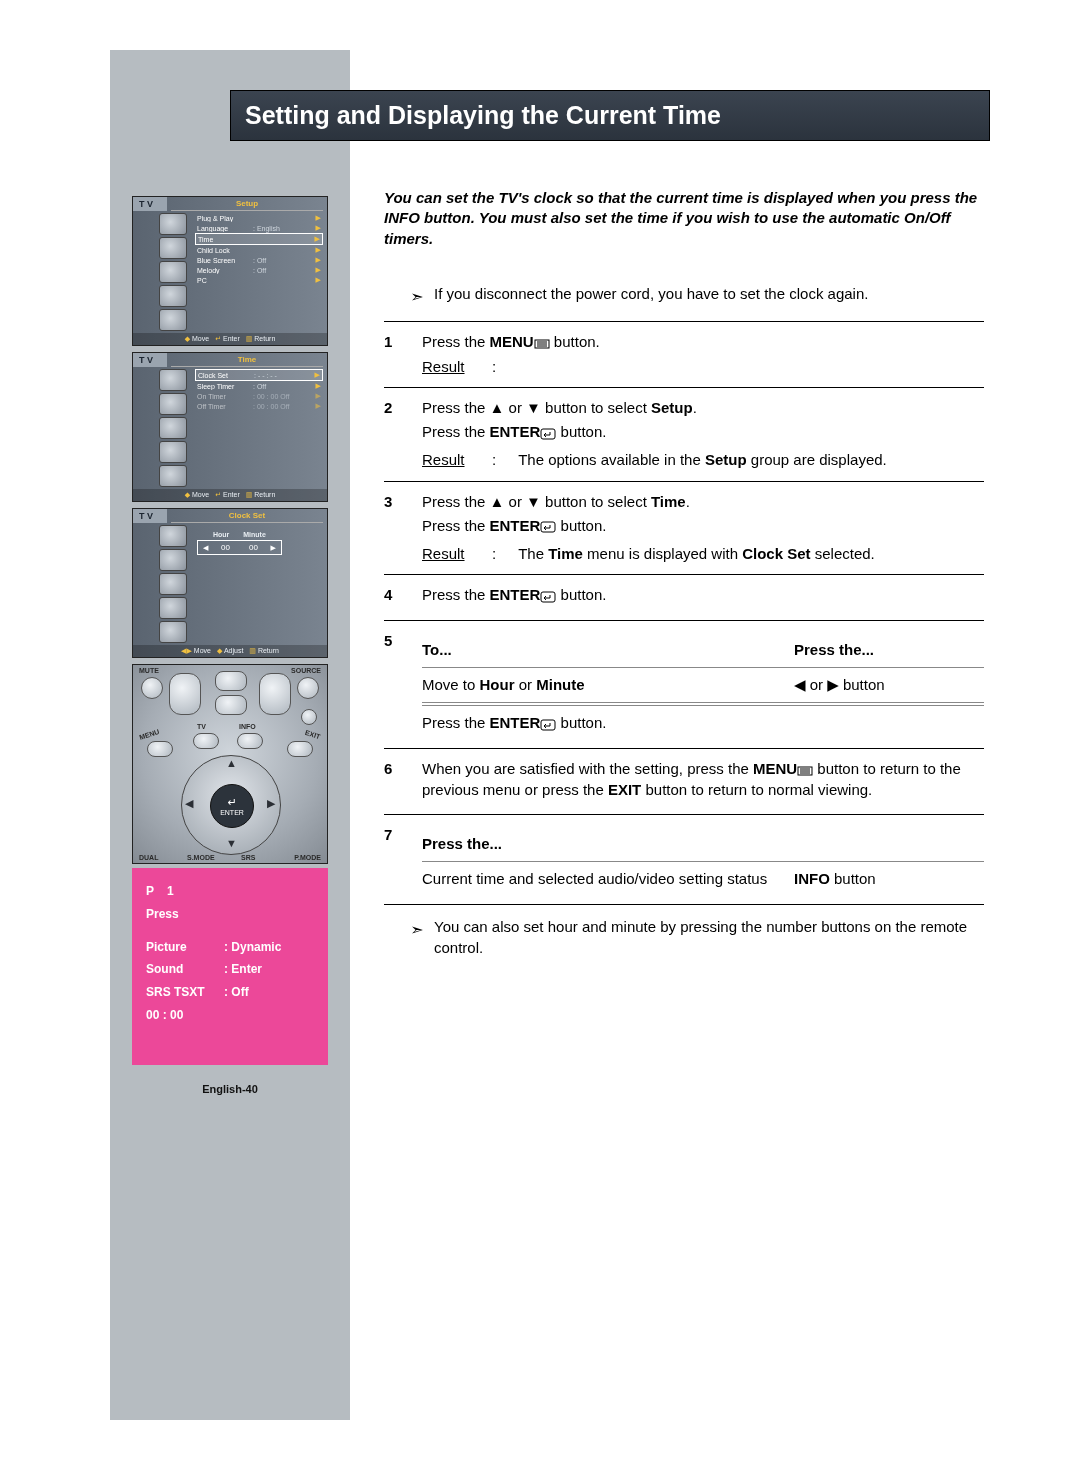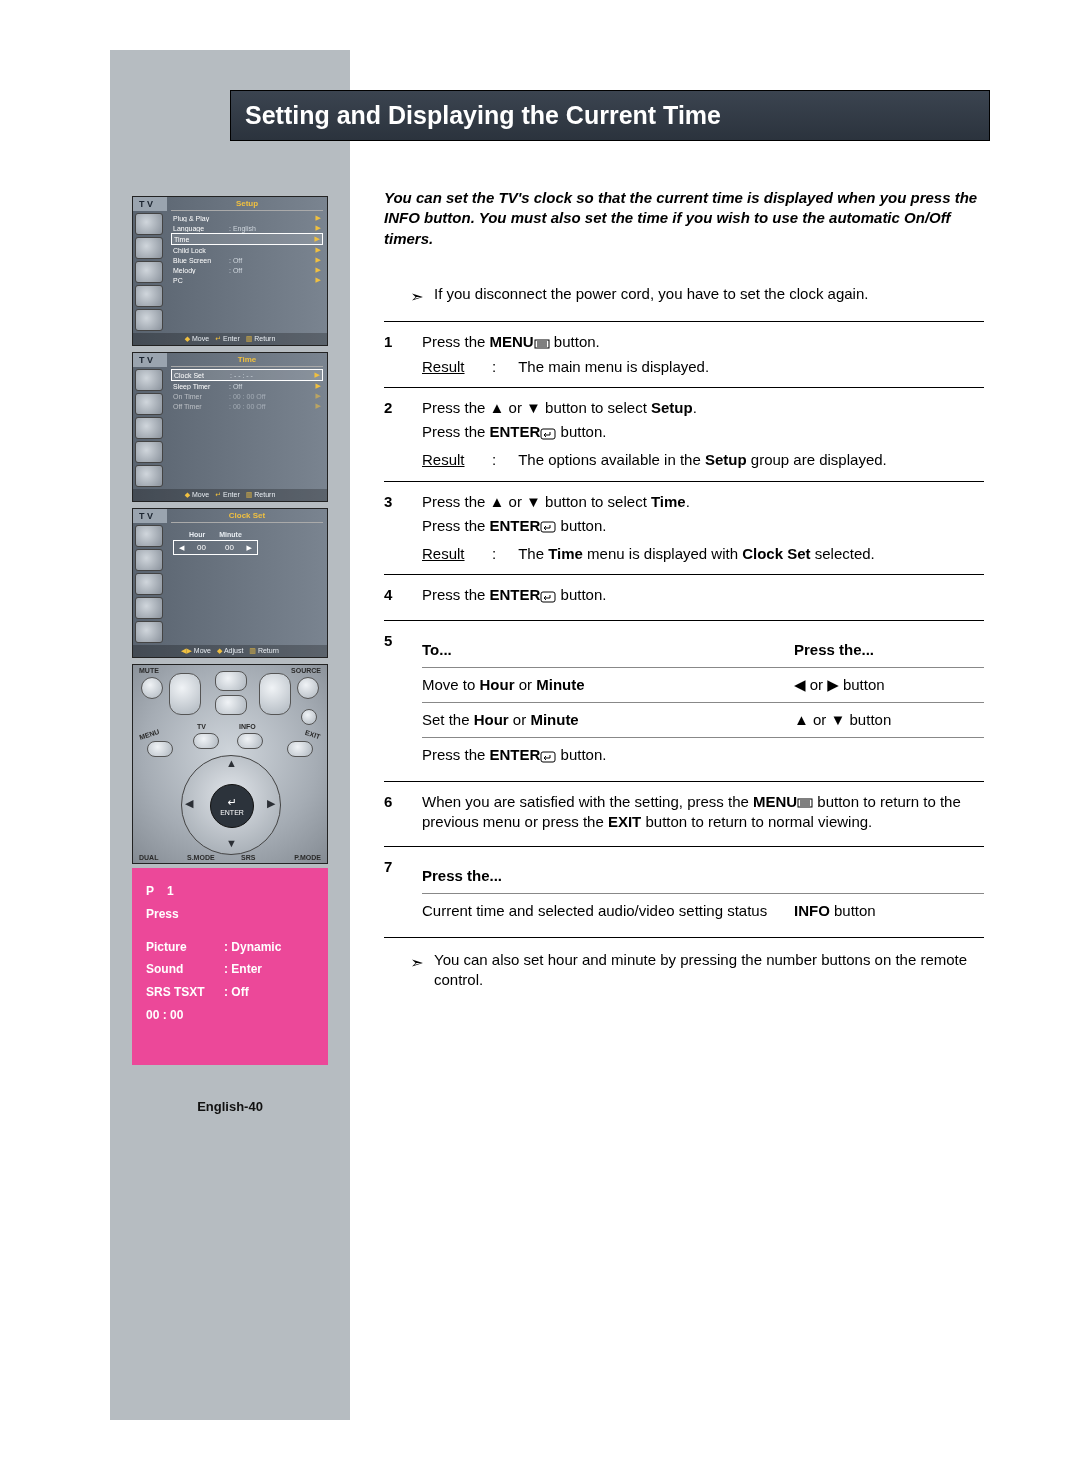--- a/index.html
+++ b/index.html
@@ -60,21 +60,21 @@
   .osd-title-chip {
     flex: 1;
     text-align: center;
     color: #f0c040;
     font-size: 8px;
     font-weight: bold;
     border-bottom: 1px solid #aaa;
     padding: 2px 0;
     margin: 0 4px;
   }
-  .osd-body { display: flex; }
+  .osd-body { display: flex; margin-left: 24px; }
   .osd-icon-col {
     width: 34px;
     display: flex;
     flex-direction: column;
     gap: 2px;
     padding: 2px;
   }
   .osd-icon {
     width: 28px;
     height: 22px;
@@ -263,24 +263,24 @@
 
   .inline-icon {
     display: inline-block;
     vertical-align: middle;
     font-size: 12px;
     line-height: 1;
   }
   .enter-icon svg, .menu-icon svg { vertical-align: middle; }
 
   .page-num {
-    font-size: 13px;
+    font-size: 11px;
     font-weight: bold;
     text-align: center;
-    margin-top: 34px;
+    margin-top: 18px;
     color: #111;
   }
 </style>
 </head>
 <body>
 
 <div class="page-frame">
 
   <div class="sidebar">
     <div class="sidebar-inner">
@@ -492,21 +492,21 @@
 
     <div class="step">
       <div class="num">1</div>
       <div class="body">
         <p><span>Press the </span><b>MENU</b><span class="inline-icon menu-icon"><svg width="16" height="10">
                 <rect x="1" y="1" width="14" height="8" fill="none" stroke="#000"></rect>
                 <line x1="3" y1="3" x2="13" y2="3" stroke="#000"></line>
                 <line x1="3" y1="5" x2="13" y2="5" stroke="#000"></line>
                 <line x1="3" y1="7" x2="13" y2="7" stroke="#000"></line>
               </svg></span><span> button.</span></p>
-        <div class="result-line"><span class="rlabel">Result</span>:<span style="flex:1;margin-left:4px">The main menu is displayed.</span></div>
+        <div class="result-line"><span class="rlabel">Result</span>:</div>
       </div>
     </div>
 
     <div class="step">
       <div class="num">2</div>
       <div class="body">
         <p><span>Press the ▲ or ▼ button to select </span><b>Setup</b><span>.</span></p>
         <p><span>Press the </span><b>ENTER</b><span class="inline-icon enter-icon"><svg width="16" height="12">
                 <rect x="1" y="1" width="14" height="10" rx="2" fill="none" stroke="#000"></rect>
                 <path d="M10 4 L10 7 L5 7 M6 5 L4 7 L6 9" fill="none" stroke="#000"></path>
@@ -544,24 +544,20 @@
           <div class="tbl-row hdr">
               <span class="c1">To...</span>
               <span class="c2">Press the...</span>
             </div>
           <div class="tbl-div"></div>
           <div class="tbl-row">
               <span class="c1"><span>Move to </span><b>Hour</b><span> or </span><b>Minute</b></span>
               <span class="c2">◀ or ▶ button</span>
             </div>
           <div class="tbl-div"></div>
-          <div class="tbl-row">
-              <span class="c1"><span>Set the </span><b>Hour</b><span> or </span><b>Minute</b></span>
-              <span class="c2">▲ or ▼ button</span>
-            </div>
           <div class="tbl-div"></div>
           <div class="tbl-row">
               <span class="c1"><span>Press the </span><b>ENTER</b><span class="inline-icon enter-icon"><svg width="16" height="12">
                     <rect x="1" y="1" width="14" height="10" rx="2" fill="none" stroke="#000"></rect>
                     <path d="M10 4 L10 7 L5 7 M6 5 L4 7 L6 9" fill="none" stroke="#000"></path>
                   </svg></span><span> button.</span></span>
               <span class="c2"></span>
             </div>
         </div>
       </div>

